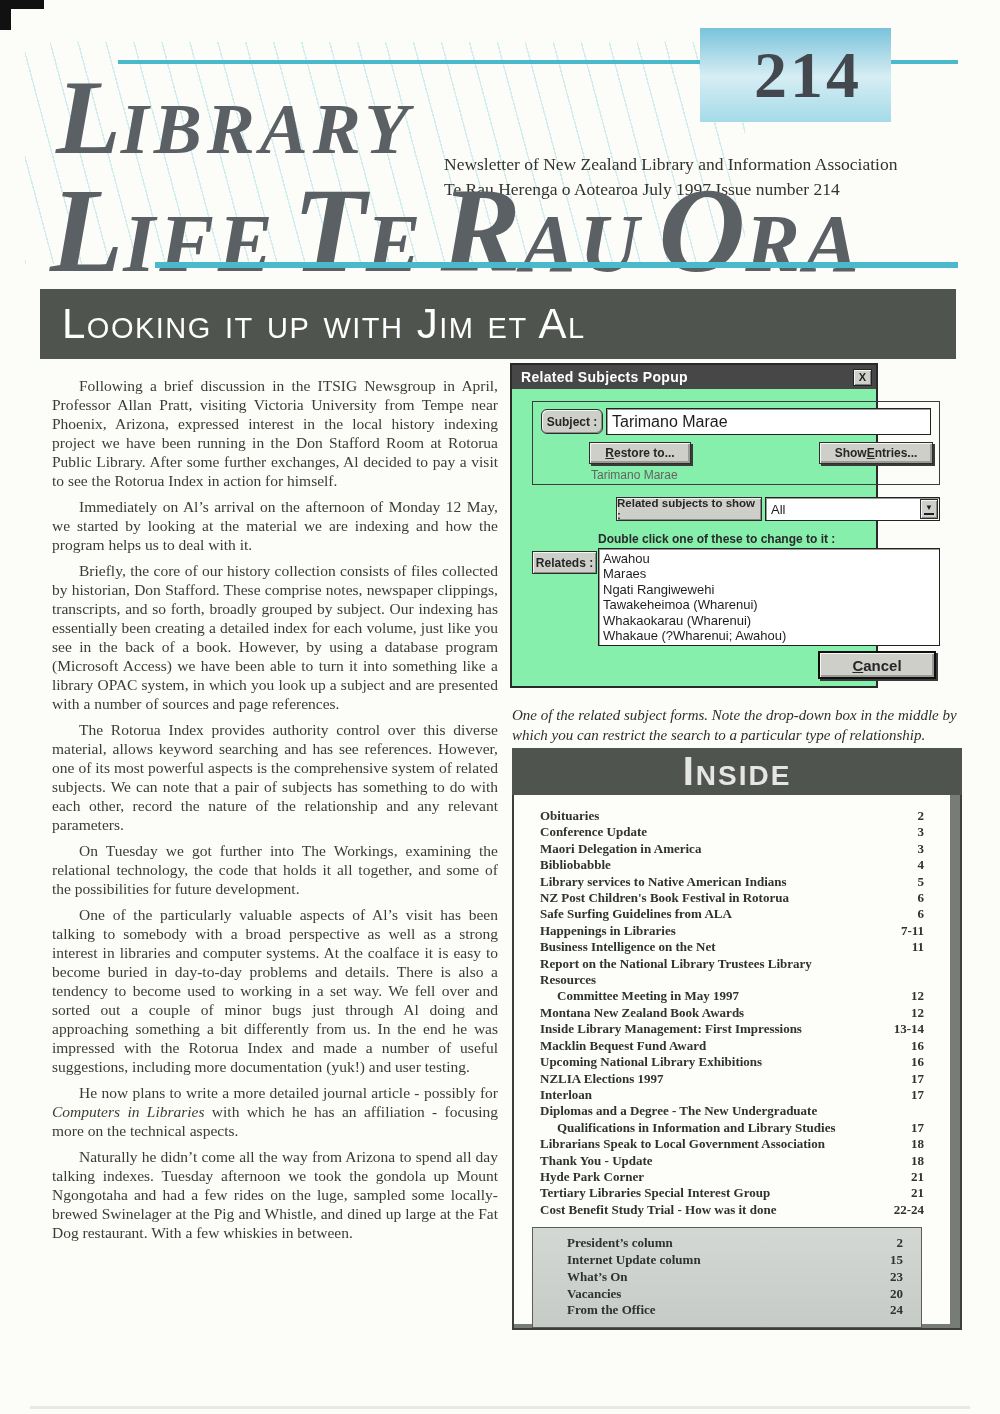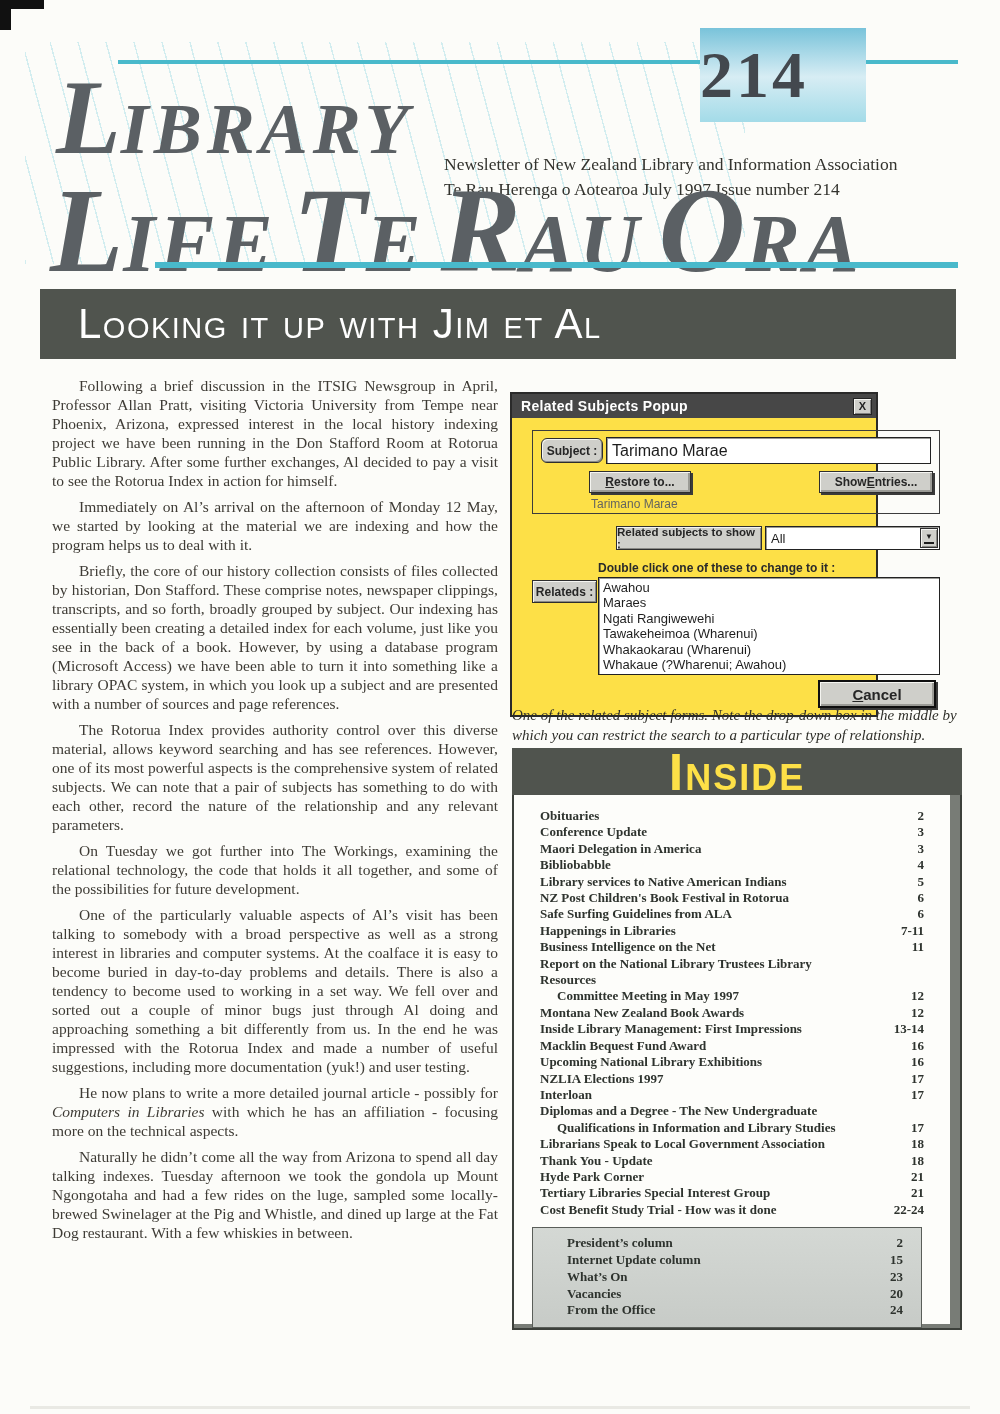--- a/index.html
+++ b/index.html
@@ -15,55 +15,55 @@
   
   .header{position:absolute;left:0;top:0;width:1000px;height:286px;}
   .header-diagonals{
     position:absolute;left:25px;top:42px;width:720px;height:222px;
     background:repeating-linear-gradient(75deg,rgba(86,193,212,.25) 0 1.4px,transparent 1.4px 27px);
   }
   .teal-line-top{position:absolute;left:118px;top:60px;width:840px;height:4px;background:#49b9cb;}
   .issue-box{
     position:absolute;left:700px;top:28px;width:166px;height:94px;
     background:linear-gradient(180deg,#79c3da 0%,#d7edf4 52%,#a3dbe8 100%);
-    display:flex;align-items:center;justify-content:flex-start;
+    display:flex;align-items:center;justify-content:center;padding-left:25px;
   }
   .issue-number{font:bold 66px "Liberation Serif",serif;color:#43484e;letter-spacing:3px;}
   .masthead{position:absolute;color:#5b6064;font-style:italic;font-weight:bold;line-height:1;white-space:nowrap;}
   .masthead .word{margin-right:16px;}
   .title-line1{left:56px;top:44px;}
   .title-line1 .lead{font-size:106px;}
   .title-line1 .rest{font-size:72px;letter-spacing:5px;}
   .title-line2{left:50px;top:150px;}
   .title-line2 .lead{font-size:120px;}
   .title-line2 .rest{font-size:82px;letter-spacing:4px;}
   .subtitle{position:absolute;left:444px;top:111px;font-size:17.5px;line-height:25px;color:#33332e;margin-top:41px;}
   .teal-rule{position:absolute;left:155px;top:262px;width:803px;height:6px;background:#49b9cb;}
 
   
   .banner{
     position:absolute;left:40px;top:289px;width:916px;height:70px;background:#50544e;
-    display:flex;align-items:center;padding-left:38px;box-sizing:border-box;
+    display:flex;align-items:center;padding-left:22px;box-sizing:border-box;
   }
   .banner-text{
     font-family:"Liberation Sans",sans-serif;font-variant:small-caps;font-weight:400;
     font-size:42px;letter-spacing:1.5px;color:#ffffff;
   }
 
   
   .article{position:absolute;left:52px;top:376px;width:446px;color:#3e3b35;
     font-size:15.5px;line-height:19px;text-align:justify;}
   .article p{margin:0 0 7px 0;text-indent:27px;}
   .article em{font-style:italic;}
   .signature{margin-top:12px;padding-left:27px;font-style:italic;line-height:22px;text-align:left;color:#46433d;}
 
   
   .dialog{
-    position:absolute;left:510px;top:392px;width:368px;height:325px;box-sizing:border-box;
-    background:#fde047;border:2px solid #2a2a2a;font-family:"Liberation Sans",sans-serif;
+    position:absolute;left:510px;top:363px;width:368px;height:325px;box-sizing:border-box;
+    background:#86efac;border:2px solid #2a2a2a;font-family:"Liberation Sans",sans-serif;
   }
   .dialog-titlebar{height:24px;background:#474747;display:flex;align-items:center;padding:0 4px 0 9px;}
   .dialog-title{flex:1;color:#fff;font-weight:bold;font-size:14px;letter-spacing:.3px;}
   .dialog-close{
     width:19px;height:17px;background:#cfcfca;border:1px solid #242424;box-sizing:border-box;
     box-shadow:inset 1px 1px 0 #f5f5f1,inset -1px -1px 0 #808080;
     font:bold 11px "Liberation Sans",sans-serif;color:#222;text-align:center;line-height:14px;
   }
   .dialog-body{position:relative;height:299px;}
   .win-raised{
@@ -99,21 +99,21 @@
   .cancel-btn{position:absolute;left:306px;top:262px;width:118px;height:28px;
     border:2px solid #0f0f0f;font-size:15px;box-shadow:inset 1px 1px 0 #f5f5f1,inset -2px -2px 0 #9b9b96,2px 2px 0 #3a3a3a;}
 
   .figure-caption{position:absolute;left:512px;top:706px;width:452px;
     font-style:italic;font-size:15px;line-height:19.5px;color:#2e2e29;}
 
   
   .inside{position:absolute;left:512px;top:748px;width:450px;height:582px;box-sizing:border-box;}
   .inside-header{height:47px;background:#50544e;display:flex;align-items:center;justify-content:center;}
   .inside-title{font-family:"Liberation Sans",sans-serif;font-variant:small-caps;font-weight:bold;
-    font-size:52px;letter-spacing:2px;color:#fde047;}
+    font-size:40px;letter-spacing:2px;color:#e5e5e5;}
   .inside-body{height:535px;box-sizing:border-box;background:#fdfdfa;border:2px solid #3c403b;border-top:none;
     box-shadow:inset -10px 0 0 #787c76,inset 0 -4px 0 #787c76;padding:13px 24px 0 26px;}
   .toc{padding-right:12px;}
   .toc-item{display:flex;font-weight:bold;font-size:13px;line-height:16.4px;color:#2e332e;}
   .toc-label{flex:1;}
   .toc-item.indent .toc-label{padding-left:17px;}
   .toc-page{width:56px;text-align:right;white-space:nowrap;}
   .inside-footer{margin:9px 14px 0 -8px;background:linear-gradient(#d4d8d4,#c7cbc7);
     border:1px solid #5a5e59;padding:7px 18px 8px 34px;}
   .inside-footer .toc-item{line-height:16.8px;}

